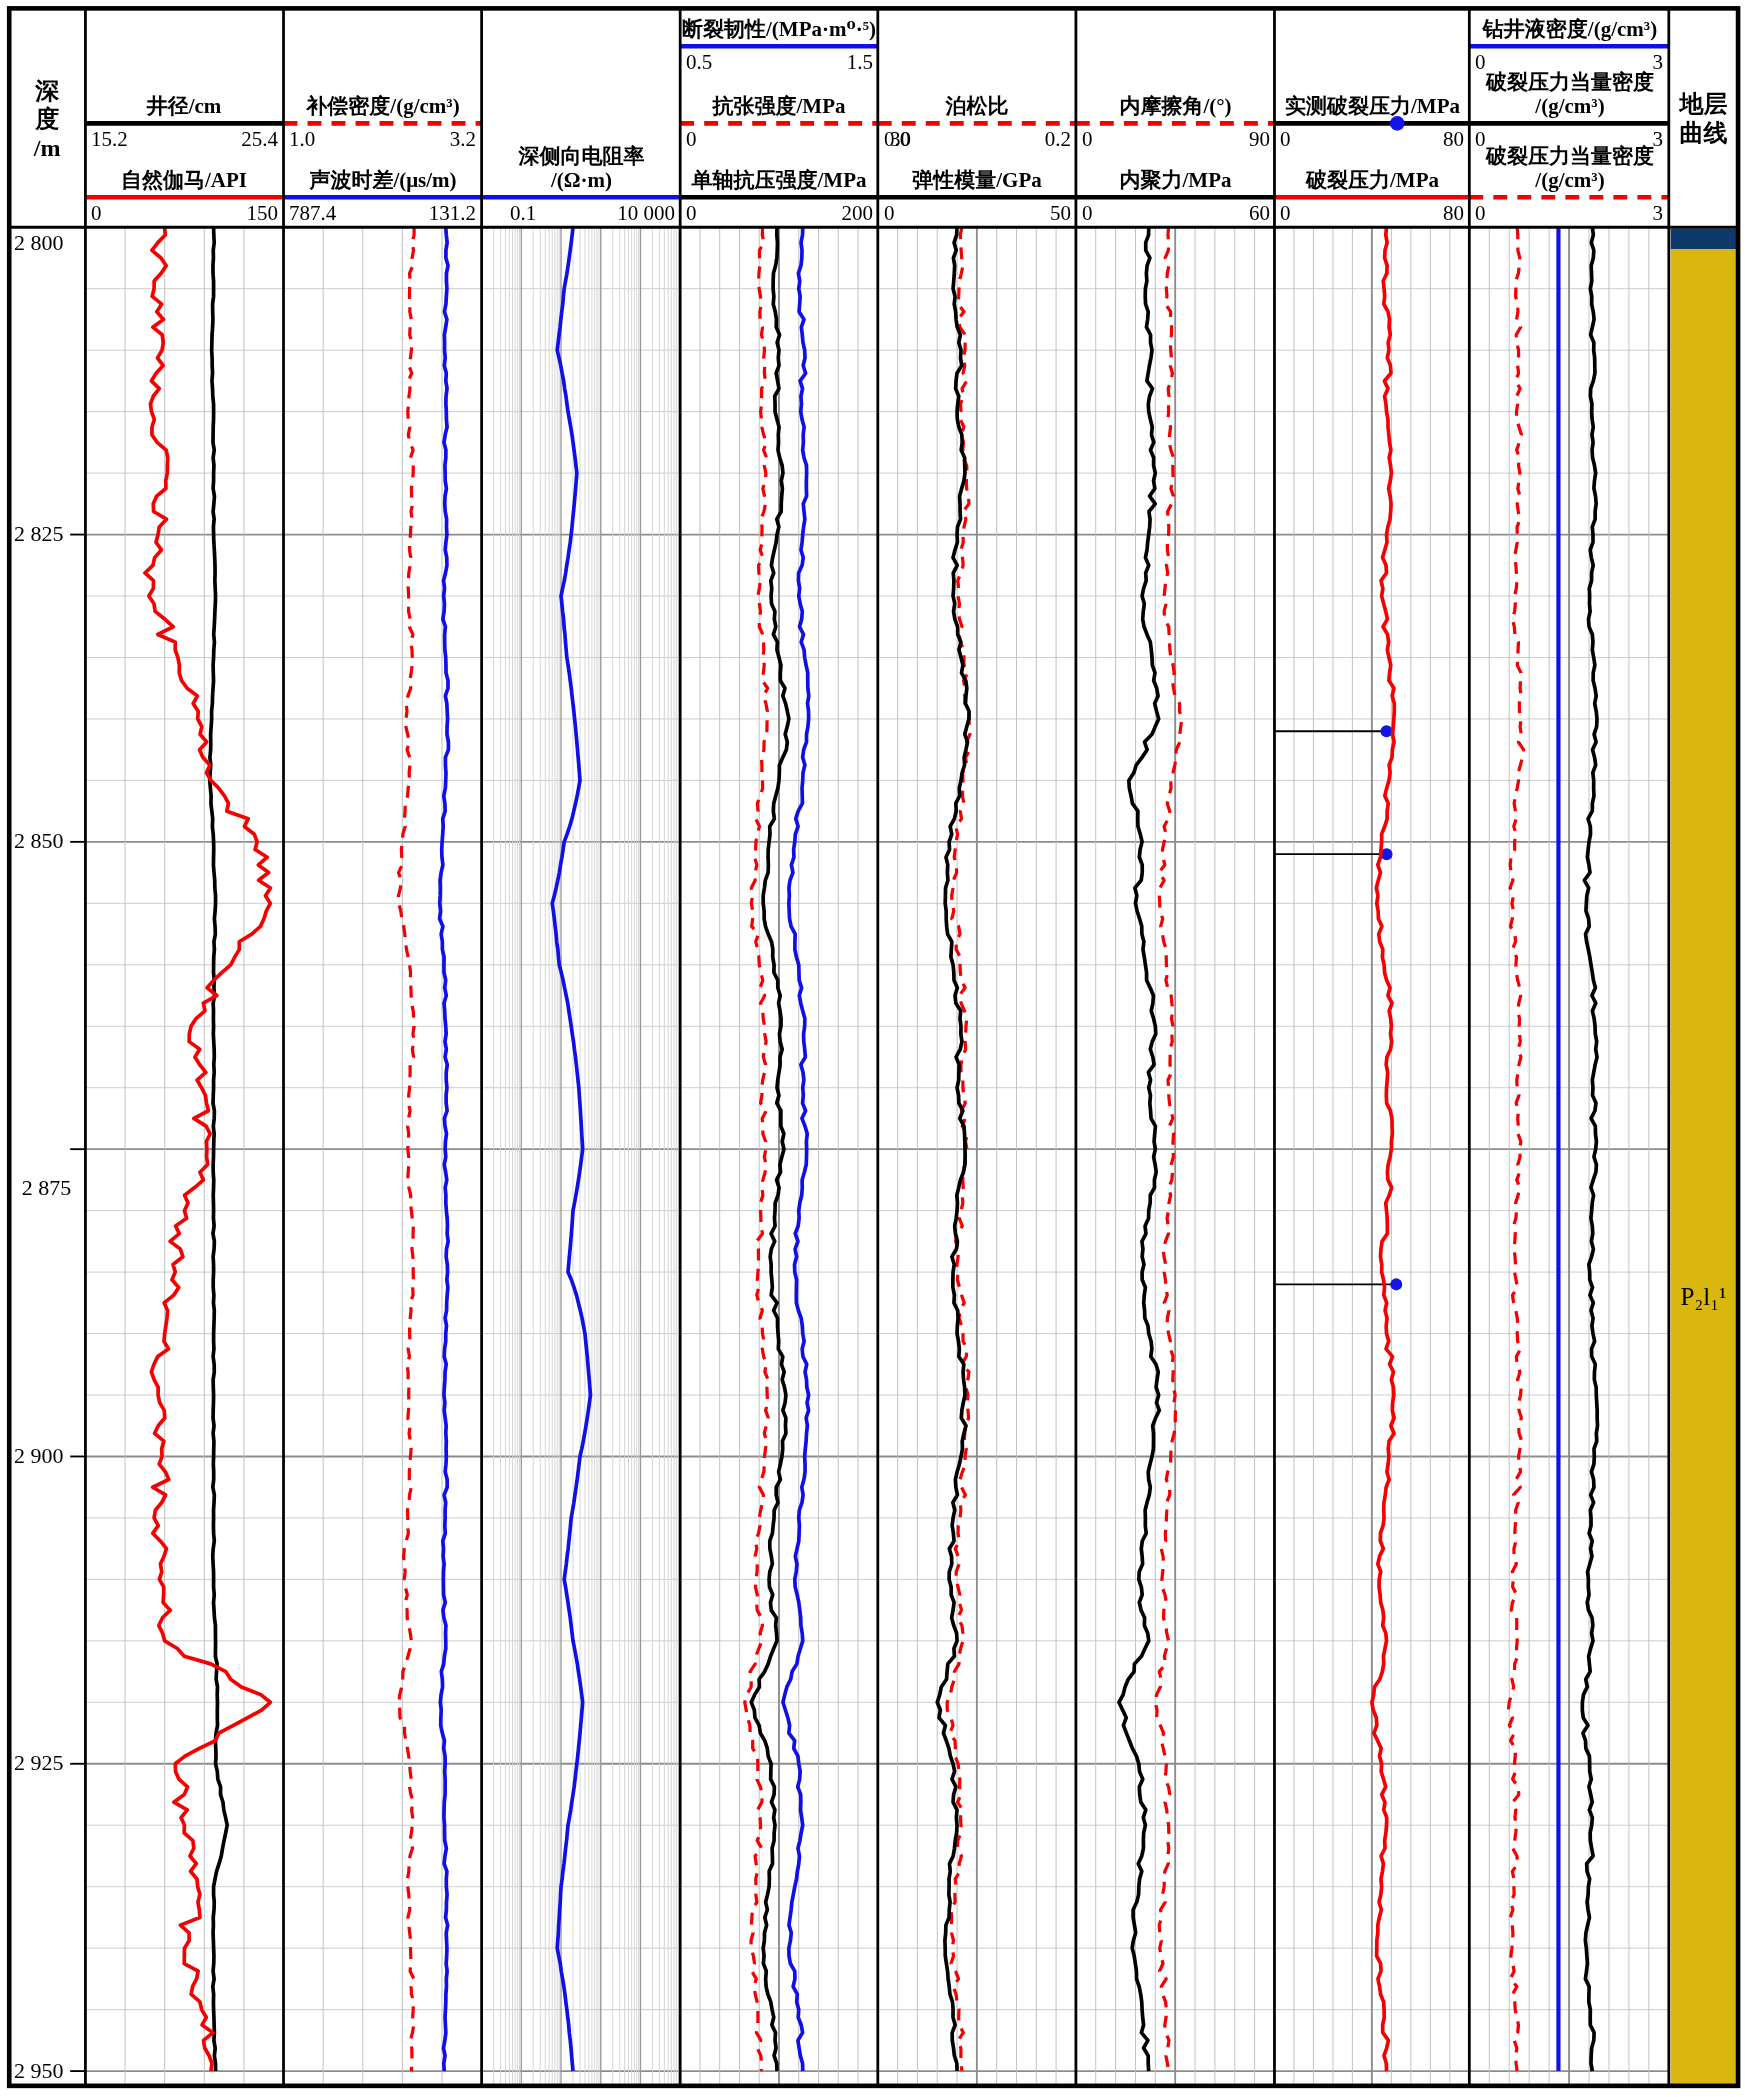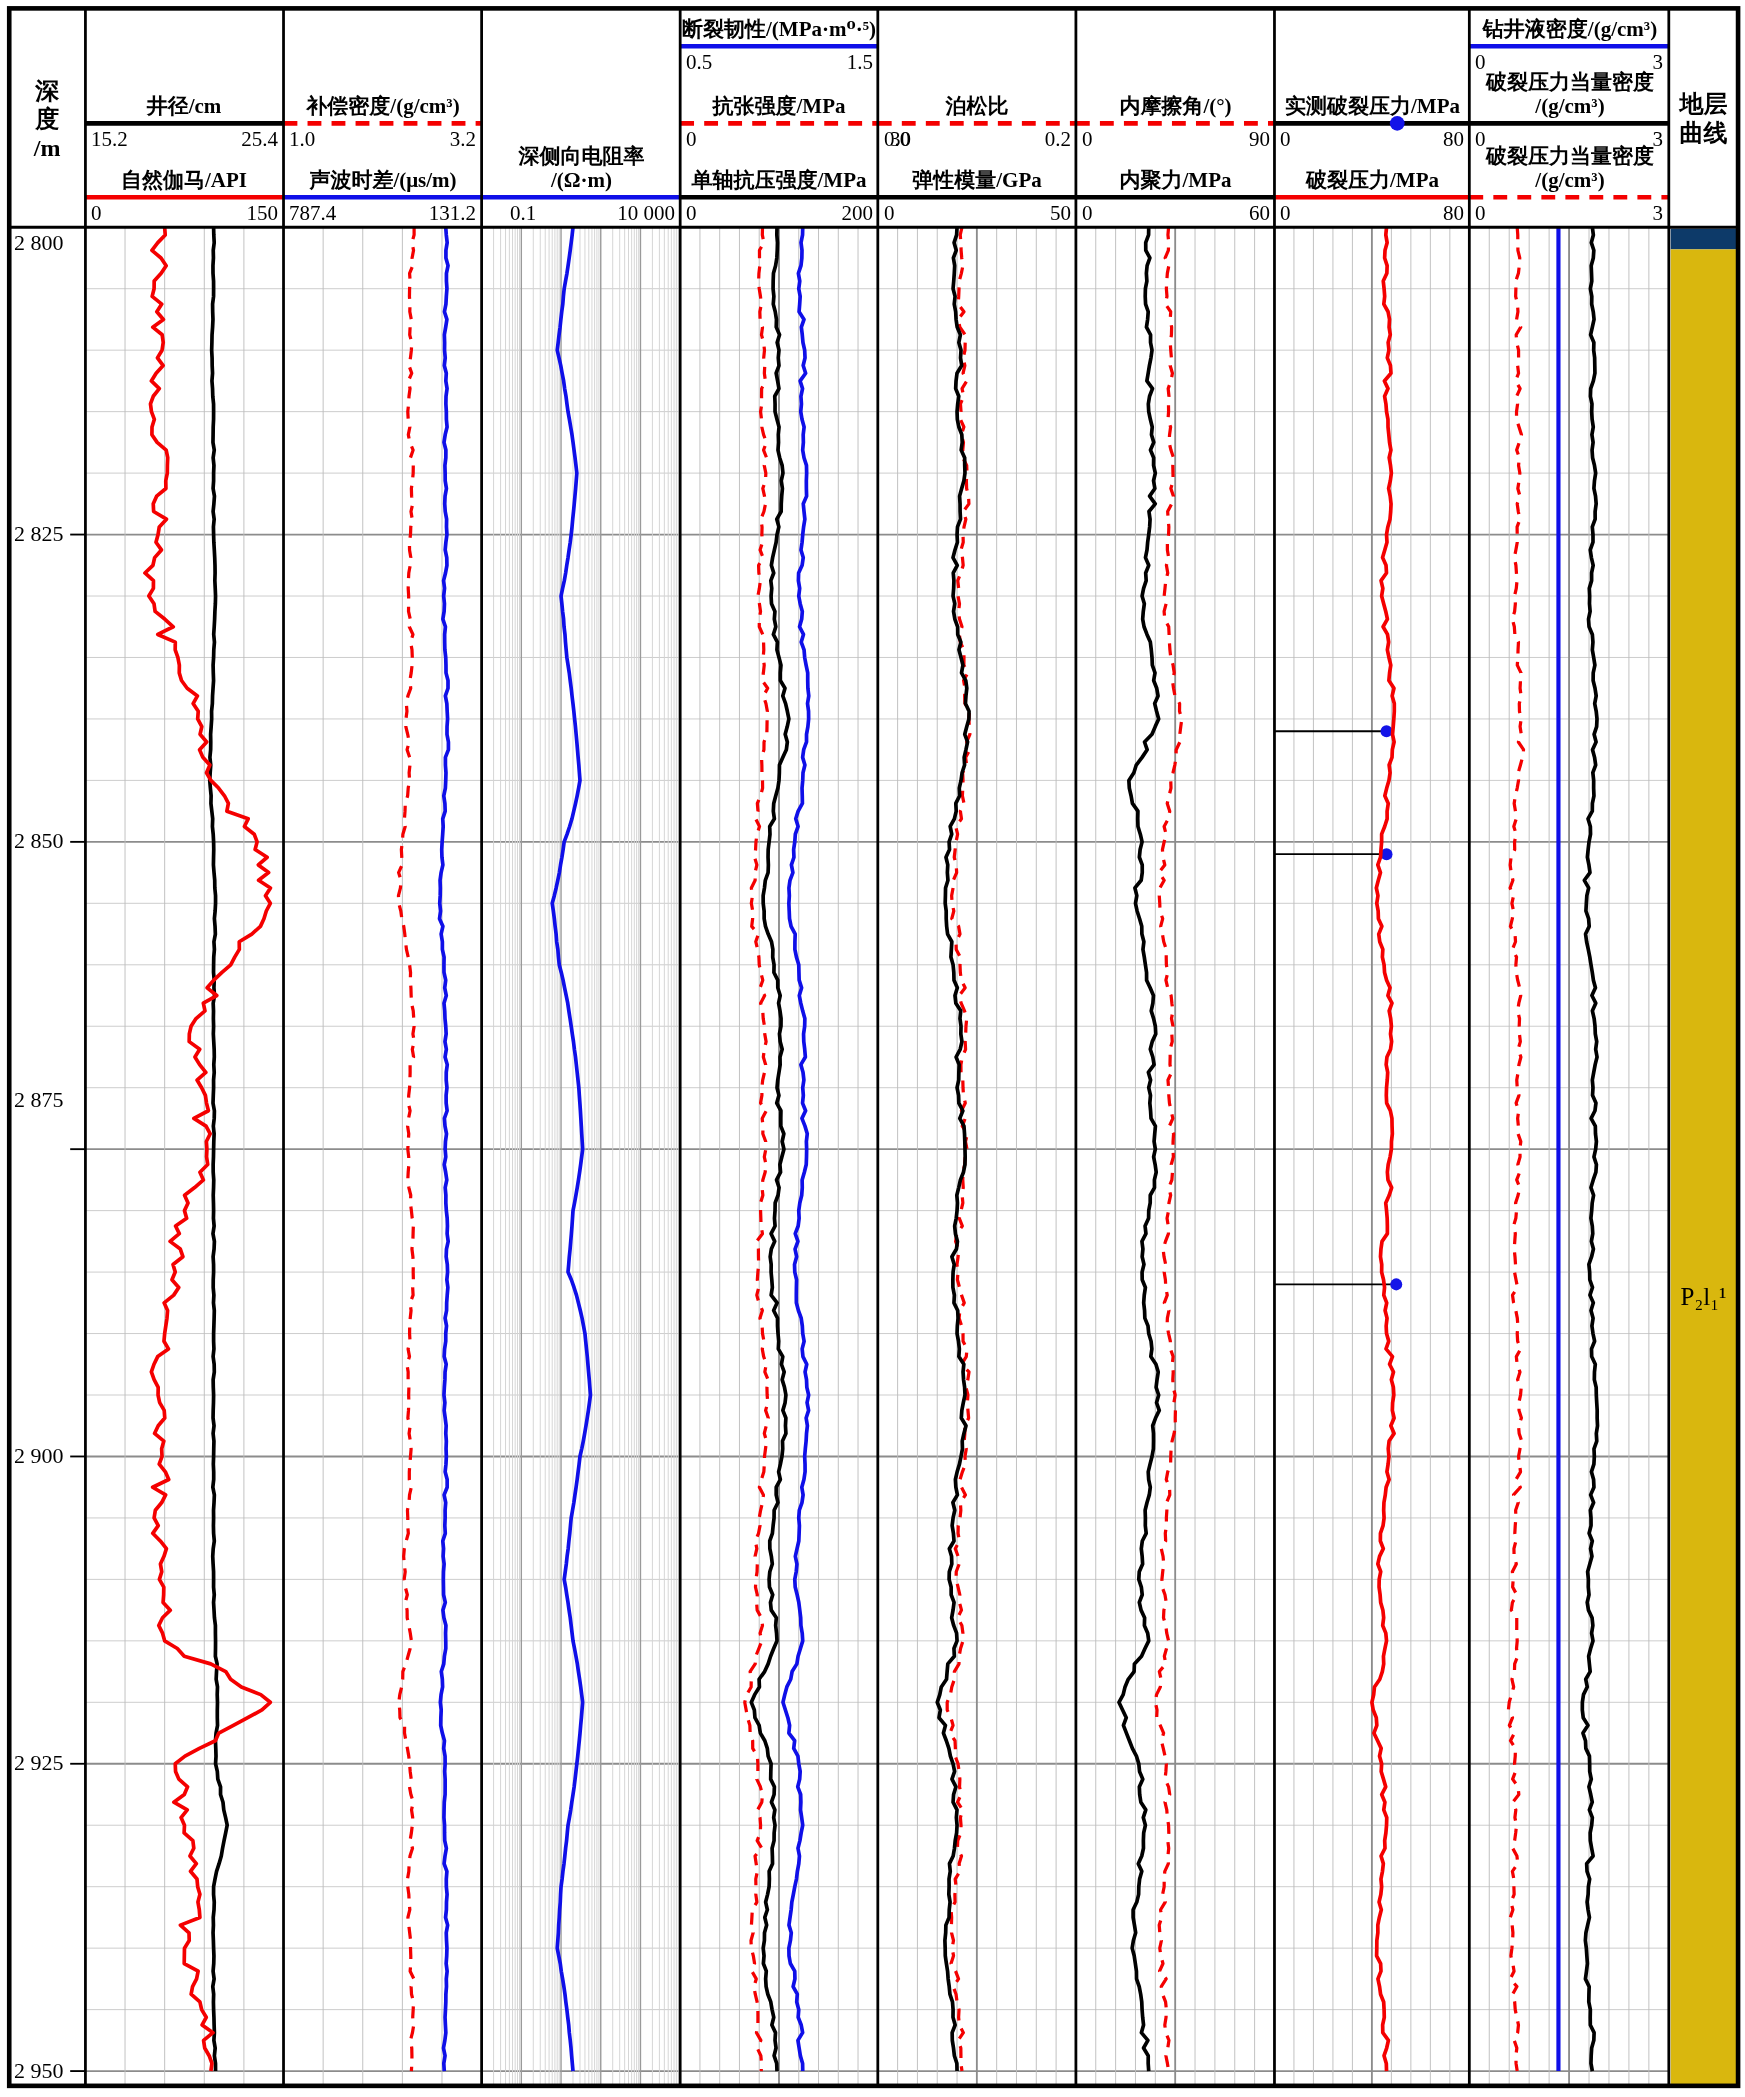--- a/index.html
+++ b/index.html
@@ -263,20 +263,20 @@
       <div class="num-l" style="left: 1475px; top: 202px; width: 188px;">0</div>
       <div class="num-r" style="left: 1475px; top: 202px; width: 188px;">3</div>
       <div class="vlabel" style="left: 9.2px; top: 78px; width: 76px;">深</div>
       <div class="vlabel" style="left: 9.2px; top: 106px; width: 76px;">度</div>
       <div class="vlabel" style="left: 9.2px; top: 135px; width: 76px;">/m</div>
       <div class="vlabel" style="left: 1669px; top: 91px; width: 69px;">地层</div>
       <div class="vlabel" style="left: 1669px; top: 120px; width: 69px;">曲线</div>
       <div class="dlabel" style="left: 14px; top: 231px; width: 65px;">2 800</div>
       <div class="dlabel" style="left: 14px; top: 522px; width: 65px;">2 825</div>
       <div class="dlabel" style="left: 14px; top: 829px; width: 65px;">2 850</div>
-      <div class="dlabel" style="left: 14px; top: 1088px; width: 65px;">2 875</div>
+      <div class="dlabel" style="left: 14px; top: 1176px; width: 65px; text-align: center;">2 875</div>
       <div class="dlabel" style="left: 14px; top: 1444px; width: 65px;">2 900</div>
       <div class="dlabel" style="left: 14px; top: 1751px; width: 65px;">2 925</div>
       <div class="dlabel" style="left: 14px; top: 2059px; width: 65px;">2 950</div>
       <div class="flabel" style="left: 1669px; top: 1283px; width: 69px;">P₂l₁¹</div>
     </div>
 </div>
 
 
 </body></html>

